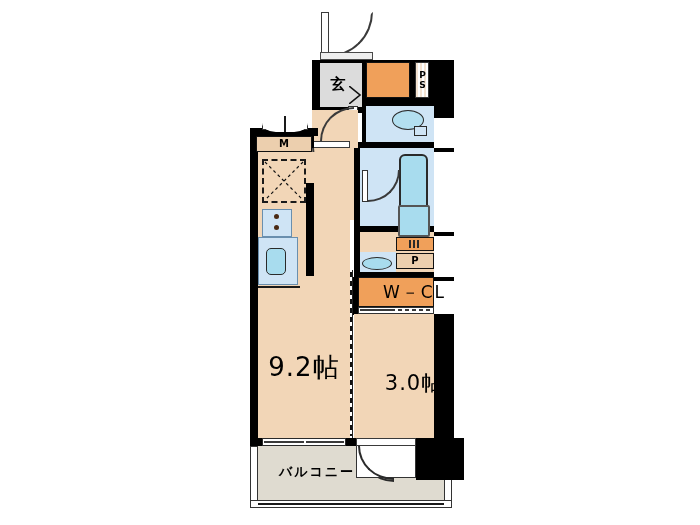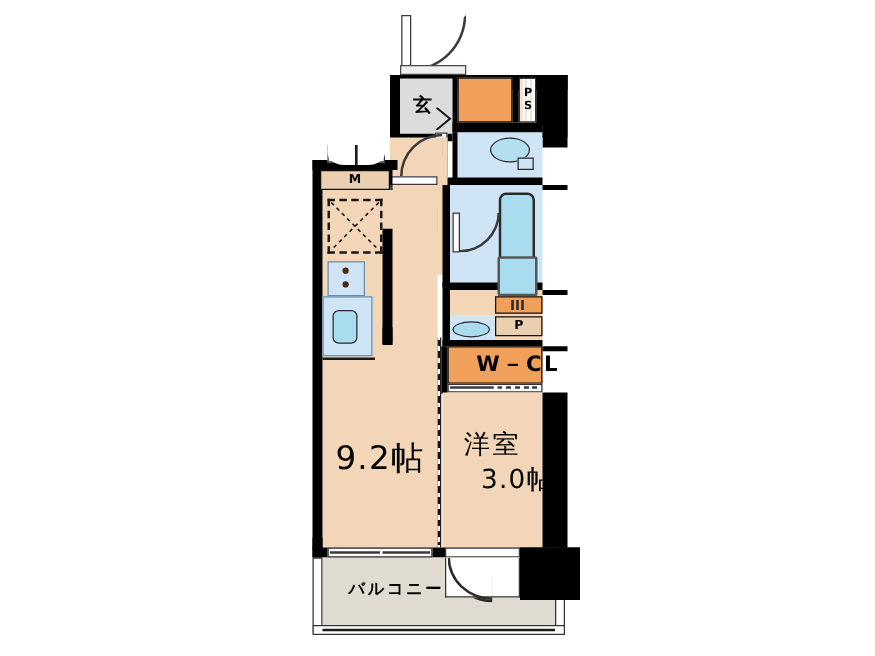--- a/index.html
+++ b/index.html
@@ -41,21 +41,21 @@
     line-height: 1;
     white-space: nowrap;
     font-weight: bold;
   }
   .lbl-ldk   { font-size: 26px; letter-spacing: 3px; font-weight: 500; }
   .lbl-ldk2  { font-size: 26px; letter-spacing: 1px; font-weight: 500; }
   .lbl-room  { font-size: 21px; letter-spacing: 2px; font-weight: 500; }
   .lbl-room2 { font-size: 21px; letter-spacing: 1px; font-weight: 500; }
   .lbl-bal   { font-size: 13px; letter-spacing: 2px; }
   .lbl-sic   { font-size: 17px; letter-spacing: 1px; font-weight: 600; }
-  .lbl-wcl   { font-size: 17px; letter-spacing: 2px; font-weight: 700; padding-left: 37px; }
+  .lbl-wcl   { font-size: 17px; letter-spacing: 2px; font-weight: 400; padding-left: 37px; }
   .lbl-m     { font-size: 10px; font-weight: 600; }
   .lbl-p     { font-size: 10px; font-weight: 700; }
   .lbl-gen   { font-size: 15px; font-weight: 600; }
   .lbl-ps    { font-size: 9px; font-weight: 700; }
 
   .vert {
     writing-mode: vertical-rl;
     text-orientation: upright;
   }
 
@@ -191,21 +191,20 @@
   <div class="abs lbl lbl-wcl" style="left:358px; top:277px; width:76px; height:30px;">W－CL</div>
 
   <div class="abs" style="left:358px; top:307px; width:76px; height:7px; background:#ffffff; border:1px solid #333;"></div>
   <div class="abs slider-bar" style="left:360px; top:309px; width:35px; height:2px;"></div>
   <div class="abs slider-bar" style="left:398px; top:309px; width:34px; height:2px; background:repeating-linear-gradient(to right,#3a3a3a 0 4px,transparent 4px 7px);"></div>
 
   <div class="abs black" style="left:352px; top:277px; width:6px; height:38px;"></div>
   <div class="abs black" style="left:434px; top:277px; width:20px; height:4px;"></div>
 
   <div class="abs room" style="left:354px; top:314px; width:80px; height:124px;"></div>
-  <div class="abs lbl lbl-room" style="left:354px; top:342px; width:80px; height:26px;">洋室</div>
   <div class="abs lbl lbl-room2" style="left:352px; top:370px; width:84px; height:26px;padding-left:40px;">3.0帖</div>
 
   <div class="abs black" style="left:434px; top:314px; width:20px; height:124px;"></div>
   <div class="abs black" style="left:434px; top:438px; width:30px; height:42px;"></div>
 
   <div class="abs" style="left:349px; top:270px; width:4px; height:168px; background:#ffffff; border-left:1px solid #222; border-right:1px solid #222;"></div>
   <div class="abs" style="left:350px; top:272px; width:2px; height:164px;
               background:repeating-linear-gradient(to bottom,#111 0 5px,transparent 5px 9px);"></div>
 
   <div class="abs room" style="left:258px; top:152px; width:92px; height:286px;"></div>

